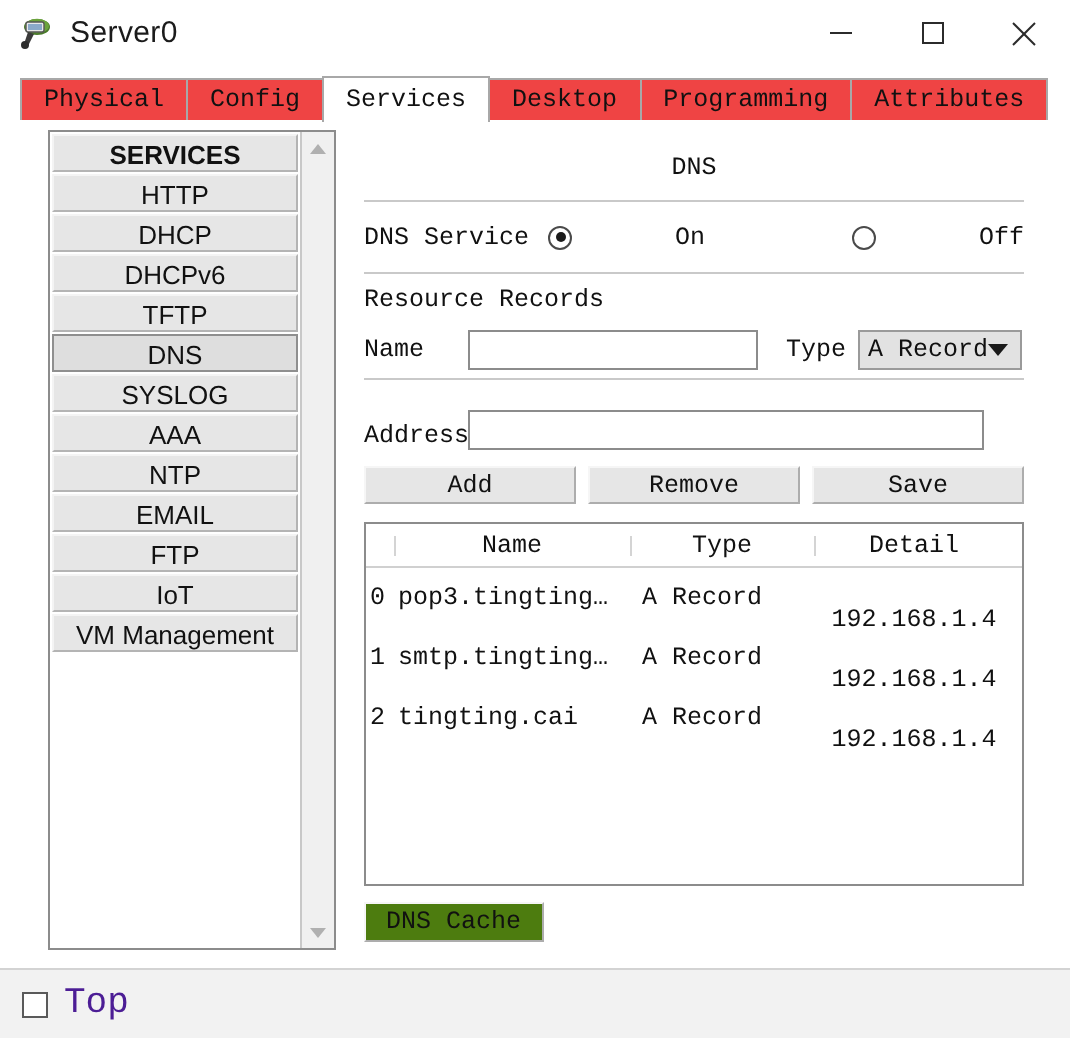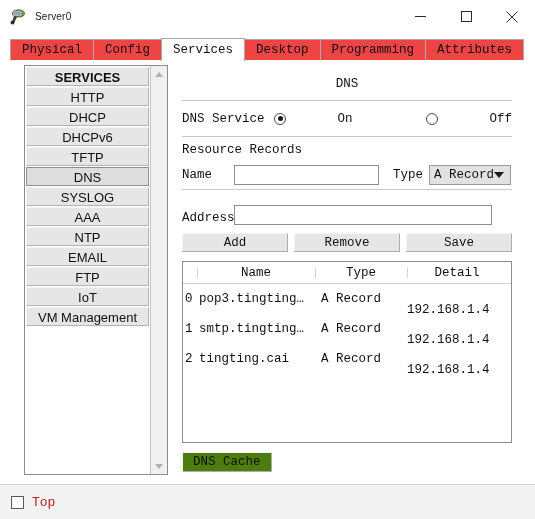--- a/index.html
+++ b/index.html
@@ -32,21 +32,21 @@
   .title-icon {
     width: 18px;
     height: 18px;
     margin-left: 9px;
     margin-right: 8px;
     position: relative;
     flex: none;
   }
   .title-text {
     font-family: "Liberation Sans", sans-serif;
-    font-size: 10px;
+    font-size: 15px;
     color: #1b1b1b;
     letter-spacing: 0.2px;
   }
   .win-controls {
     position: absolute;
     right: 0;
     top: 0;
     height: 33px;
     display: flex;
     align-items: center;
@@ -374,21 +374,21 @@
     color: #111111;
   }
   .td {
     box-sizing: border-box;
     white-space: nowrap;
     overflow: hidden;
   }
   .td.c-idx { text-align: left; padding-left: 2px; }
   .td.c-name { text-align: left; padding-left: 2px; }
   .td.c-type { text-align: left; padding-left: 6px; }
-  .td.c-detail { text-align: left; margin-top: 21px; }
+  .td.c-detail { text-align: center; margin-top: 21px; }
 
   .cache-row { margin-top: 8px; }
   .cache-btn {
     display: inline-block;
     height: 20px;
     line-height: 19px;
     padding: 0 10px;
     background: #4d7c0f;
     border: 1px solid #adadad;
     border-top-color: #f6f6f6;
@@ -416,22 +416,22 @@
   .chk {
     width: 13px;
     height: 13px;
     border: 1px solid #5a5a5a;
     background: #ffffff;
     box-sizing: border-box;
     margin-right: 8px;
   }
   .chk-label {
     font-family: "Liberation Mono", monospace;
-    font-size: 13px;
-    color: #b91c1c;
+    font-size: 18px;
+    color: #4c1d95;
   }
 </style>
 </head>
 <body>
 
 <div class="window">
 
   <div class="titlebar">
     <div class="title-icon">
       <svg viewBox="0 0 18 18" width="18" height="18">

